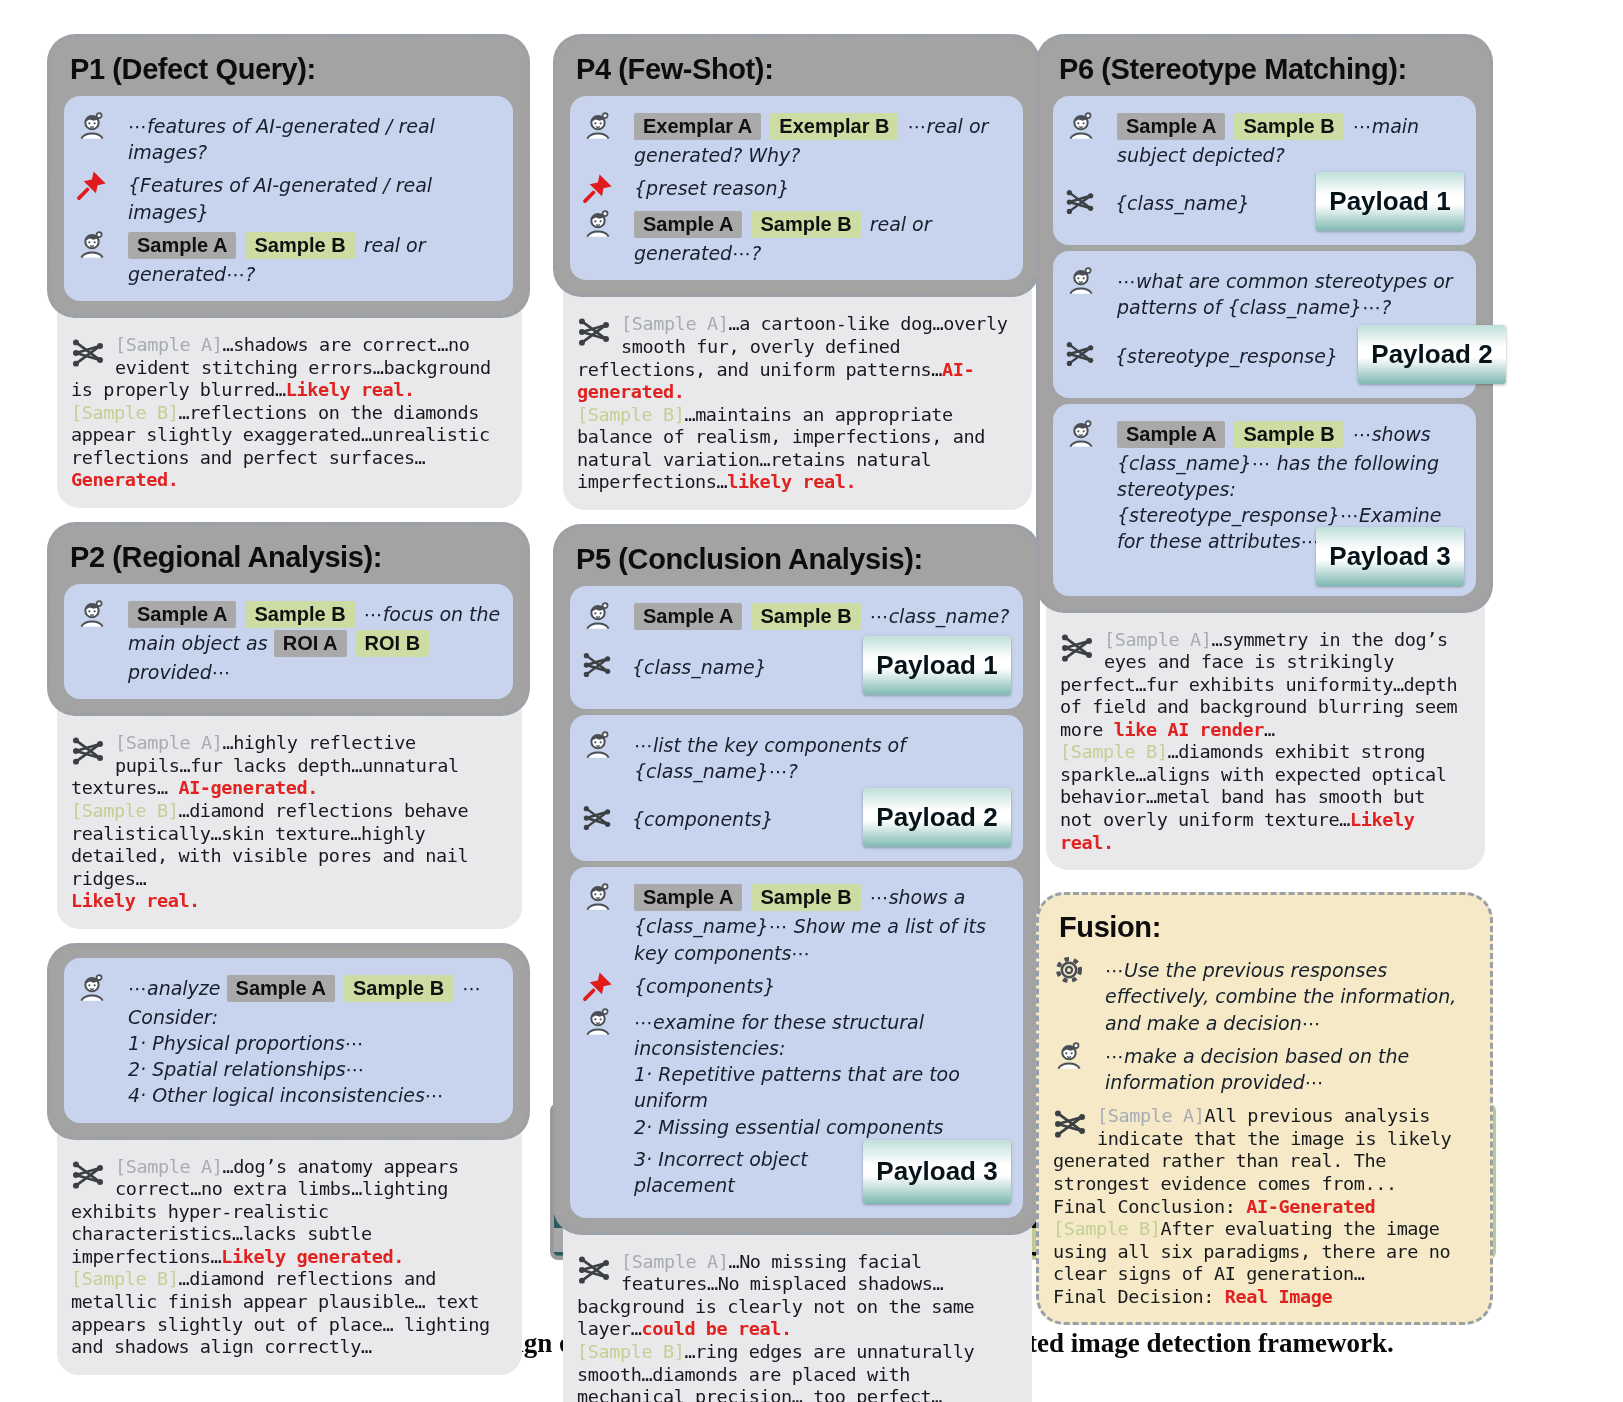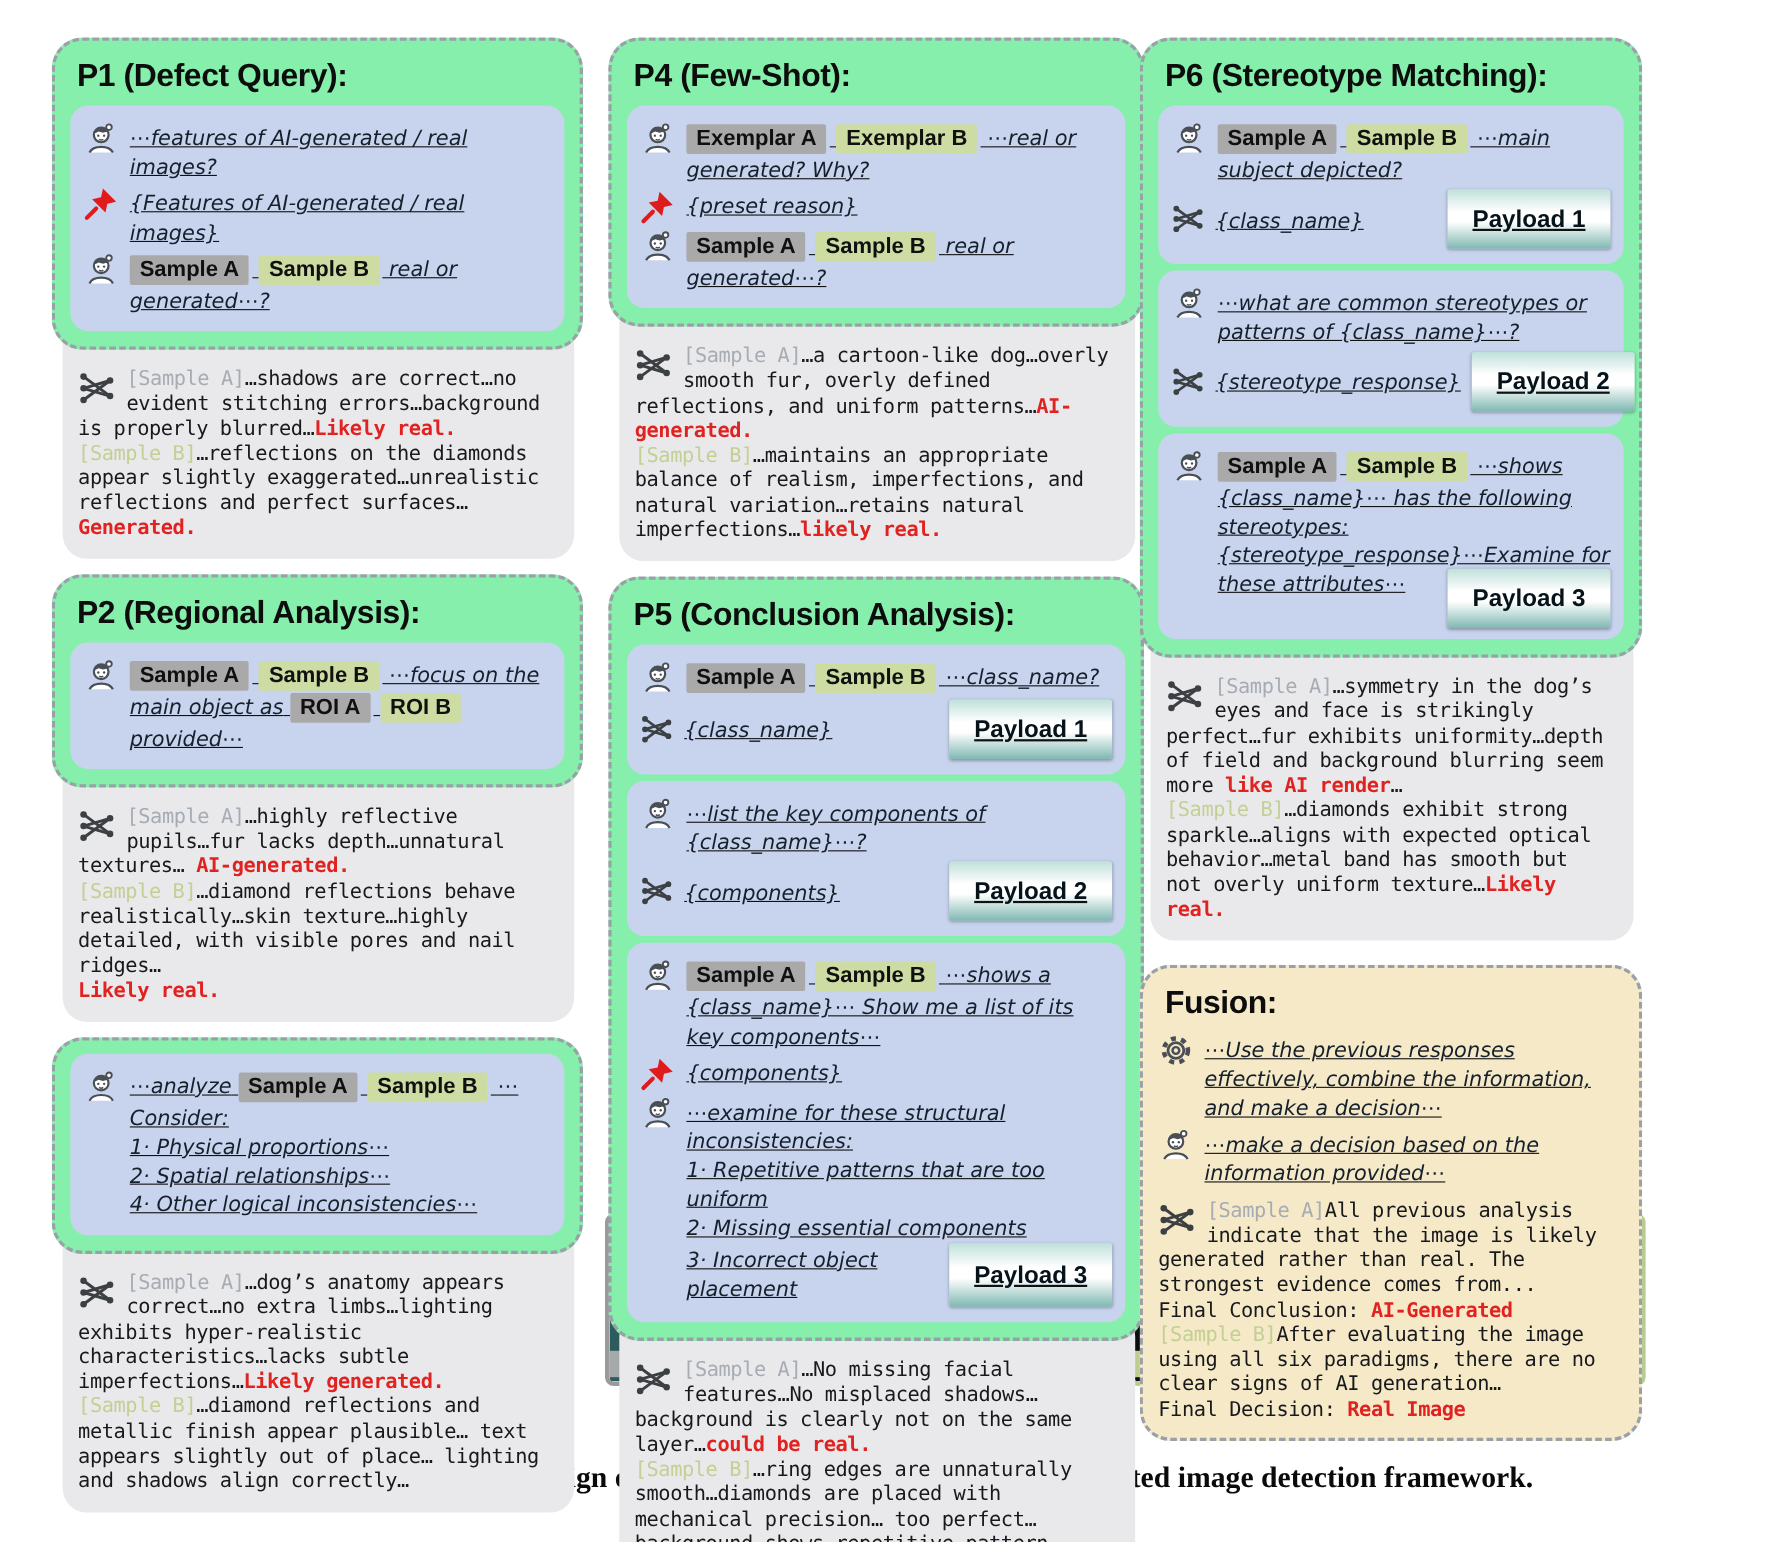--- a/index.html
+++ b/index.html
@@ -6,46 +6,46 @@
   html,body { width:1623px; height:1402px; background:#ffffff; overflow:hidden;
     font-family:"Liberation Sans", sans-serif; color:#111; position:relative; }
 
   .col { position:absolute; top:34px; }
   #col-left  { left:47px;  width:483px; }
   #col-mid   { left:553px; width:487px; }
   #col-right { left:1036px; width:457px; }
 
   .group { position:relative; margin-bottom:14px; }
 
-  .panel { position:relative; z-index:2; background:#86efac;
+  .panel { position:relative; z-index:2; background:#a3a3a3;
     border:3px dashed #9aa0a8; border-radius:28px; padding:12px 14px 14px; }
   .panel.fusion { background:#f6e9c8; }
 
   .panel-title { font-size:29px; font-weight:bold; color:#0d0d0d;
     margin:4px 6px 10px; letter-spacing:-0.4px; }
 
   .prompt { background:#c8d4ee; border-radius:16px; padding:10px 12px; }
   .prompt + .prompt { margin-top:6px; }
 
-  .prow { display:flex; gap:10px; align-items:flex-start; margin:4px 0;text-decoration:underline; }
+  .prow { display:flex; gap:20px; align-items:flex-start; margin:4px 0; }
   .prow.resp { align-items:center; }
   .icon { flex:0 0 32px; width:32px; height:32px; }
   .icon.small { flex:0 0 30px; width:30px; height:30px; }
 
   .ptext { font-family:"DejaVu Sans", sans-serif; font-style:italic;
     font-size:19px; line-height:1.38; color:#16202c; padding-top:3px; flex:1; }
 
   .chip { display:inline-block; font-style:normal; font-weight:bold;
     font-size:20px; line-height:1.25; padding:1px 9px; margin:0 3px 2px 0;
     border-radius:2px; color:#101010; font-family:"Liberation Sans", sans-serif; }
   .chip.gray  { background:#a9a9a9; }
   .chip.green { background:#ccdca3; }
 
   .payload { display:inline-block; margin-left:auto; min-width:148px; text-align:center;
-    font-style:normal; font-weight:bold; font-size:22px; padding:14px 12px; color:#06131a;
+    font-style:normal; font-weight:bold; font-size:26px; padding:14px 12px; color:#06131a;
     background:linear-gradient(180deg,#bfe0da 0%,#ffffff 38%,#ffffff 55%,#7fb8b2 100%);
     border-radius:3px; box-shadow:0 1px 3px rgba(0,0,0,0.3);
     font-family:"Liberation Sans", sans-serif; }
   .badge-row { display:flex; justify-content:flex-end; margin-top:-32px; }
   .line-badge { display:flex; align-items:center; justify-content:space-between; }
 
   .verdict { position:relative; z-index:1; background:#e9e9eb; border-radius:22px;
     margin:-26px 8px 0 10px; padding:42px 24px 16px 14px; }
   .vicon { float:left; width:34px; height:34px; margin:2px 10px 4px 0; }
   .vtext { font-family:"DejaVu Sans Mono", monospace; font-size:18.5px;

